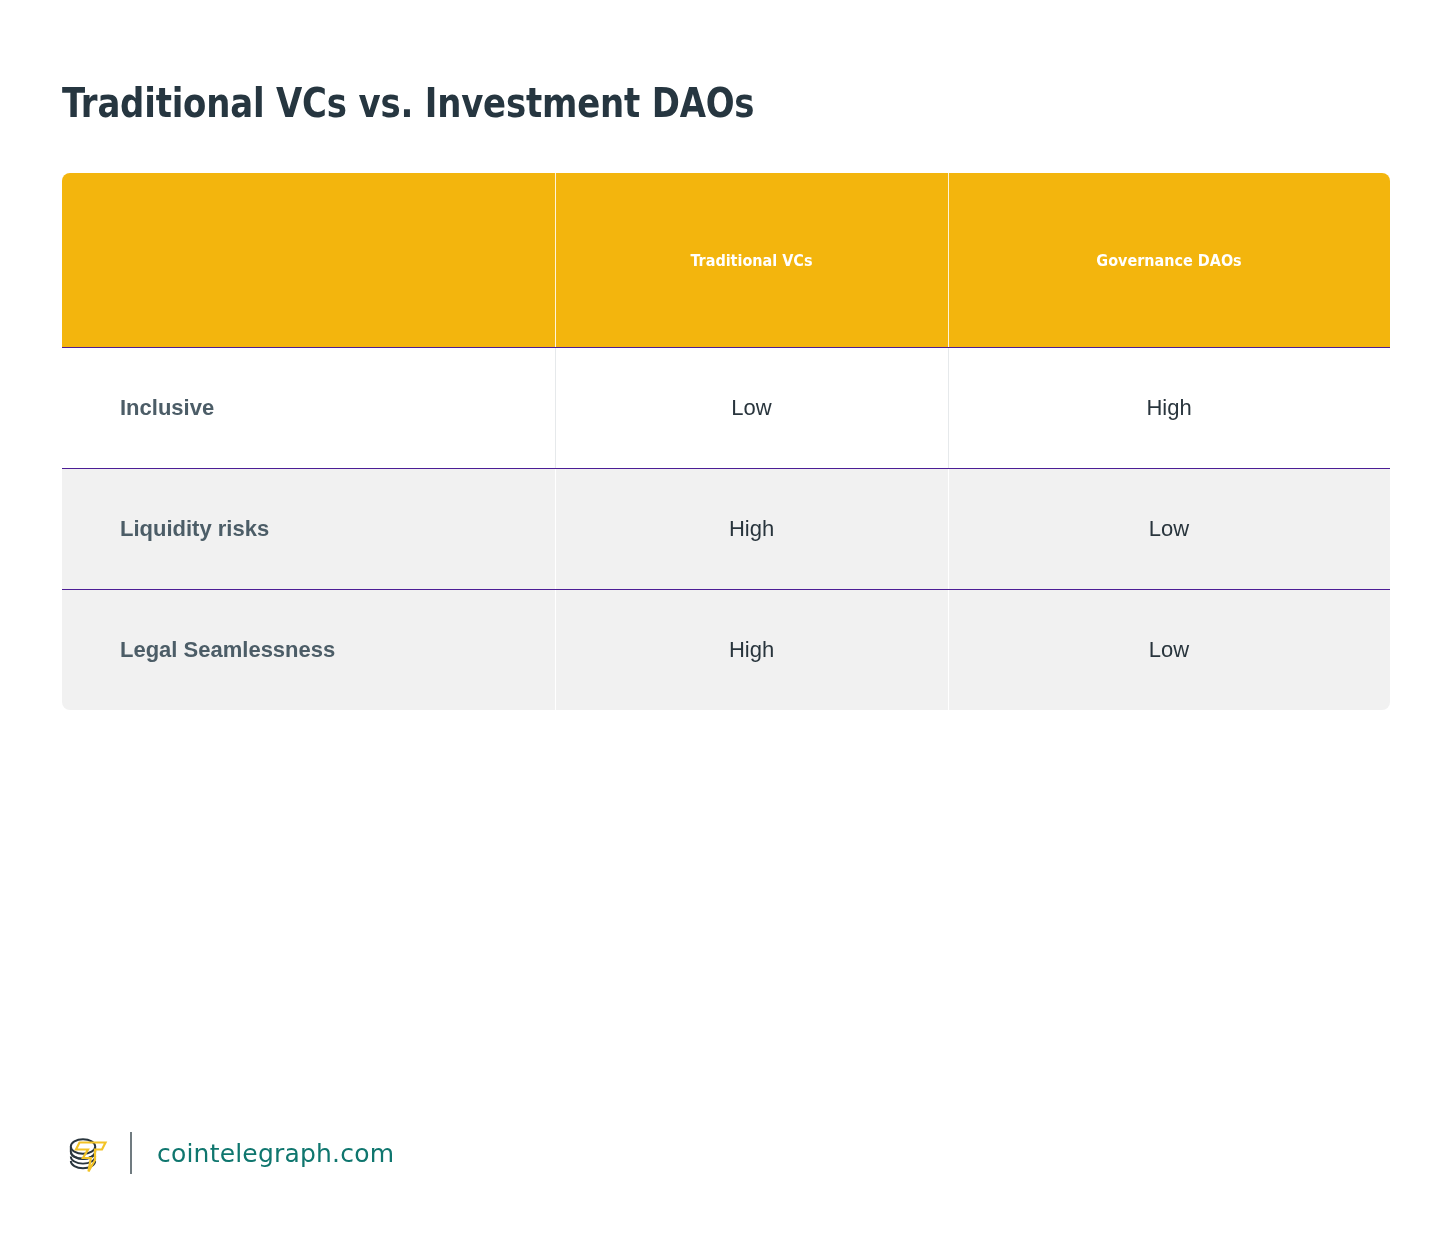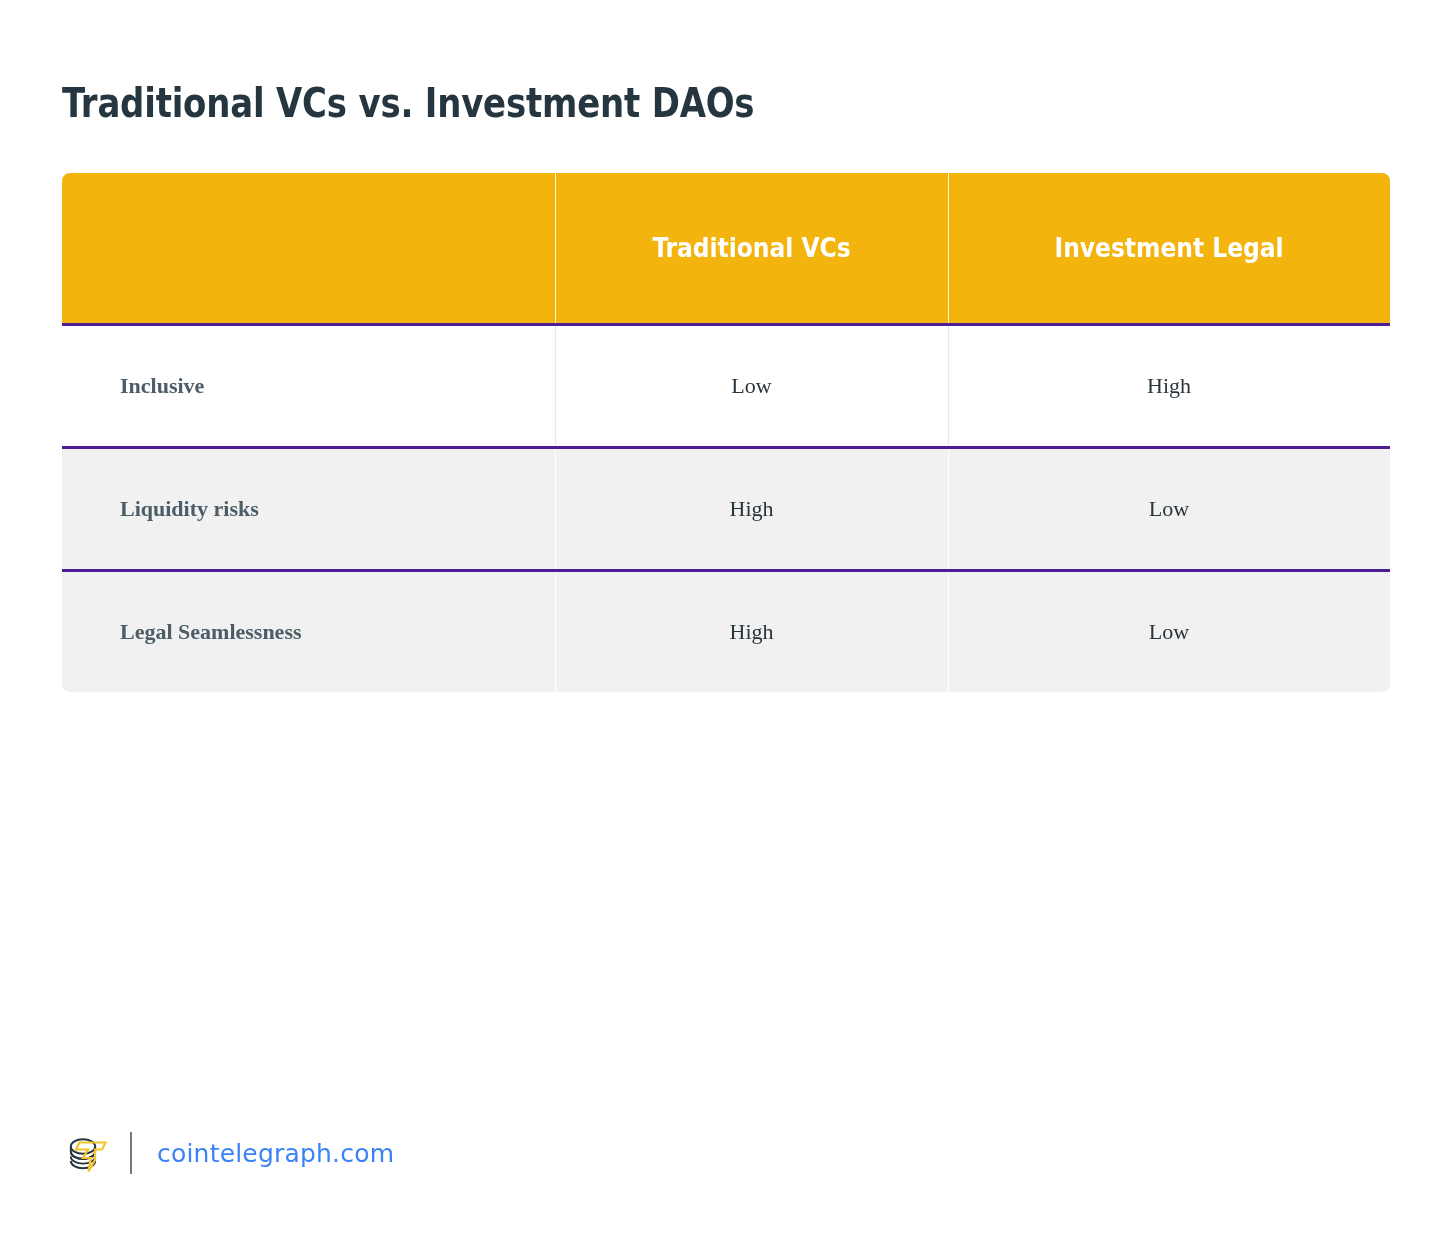--- a/index.html
+++ b/index.html
@@ -55,47 +55,47 @@
     border-collapse: collapse;
     table-layout: fixed;
   }
   col.c-label { width: 493px; }
   col.c-vc    { width: 393px; }
   col.c-dao   { width: 442px; }
 
   thead th {
     background: #F3B50D;
     color: #ffffff;
-    font-size: 26px;
+    font-size: 16px;
     font-weight: 700;
     height: 142px;
-    padding: 4px 10px;
+    padding: 16px 10px;
     text-align: center;
     vertical-align: middle;
     font-family: "DejaVu Sans Condensed", "Liberation Sans Narrow", "Liberation Sans", sans-serif;
     border: 0;
   }
   thead th.th-blank { text-align: left; }
   thead th.div-left {
     box-shadow: inset 1px 0 0 rgba(255,255,255,0.85);
   }
 
   tbody tr.row-white td { background: #ffffff; }
   tbody tr.row-gray  td { background: #F1F1F1; }
 
   tbody td {
     height: 120px;
     padding: 0 18px;
     vertical-align: middle;
-    border-top: 3px solid #4c1d95;
+    border-top: 1px solid #4c1d95;
     font-size: 22px;
     color: #29353D;
     font-weight: 400;
     text-align: center;
-    font-family: Liberation Serif, serif;
+    font-family: Liberation Sans, sans-serif;
   }
   tbody tr.tall td { height: 180px; }
 
   tbody td.cell-label {
     text-align: left;
     padding-left: 58px;
     font-weight: 700;
     font-size: 22px;
     color: #4C5D67;
   }
@@ -121,21 +121,21 @@
   .footer-divider {
     width: 2px;
     height: 42px;
     background: #707B80;
     margin-left: 16px;
     margin-right: 25px;
     flex: 0 0 auto;
   }
   .footer-text {
     font-size: 25px;
-    color: #3b82f6;
+    color: #0f766e;
     font-weight: 400;
     letter-spacing: 0.2px;
     font-family: "DejaVu Sans", sans-serif;
     white-space: nowrap;
   }
 </style>
 </head>
 <body>
 
 <div class="page">
@@ -146,21 +146,21 @@
     <table>
       <colgroup>
         <col class="c-label">
         <col class="c-vc">
         <col class="c-dao">
       </colgroup>
       <thead>
         <tr>
           <th class="th-blank"></th>
           <th class="div-left">Traditional VCs</th>
-          <th class="div-left">Investment Legal</th>
+          <th class="div-left">Governance DAOs</th>
         </tr>
       </thead>
       <tbody>
 
         <tr class="row-white">
           <td class="cell-label">Inclusive</td>
           <td class="div-left">Low</td>
           <td class="div-left">High</td>
         </tr>
 

